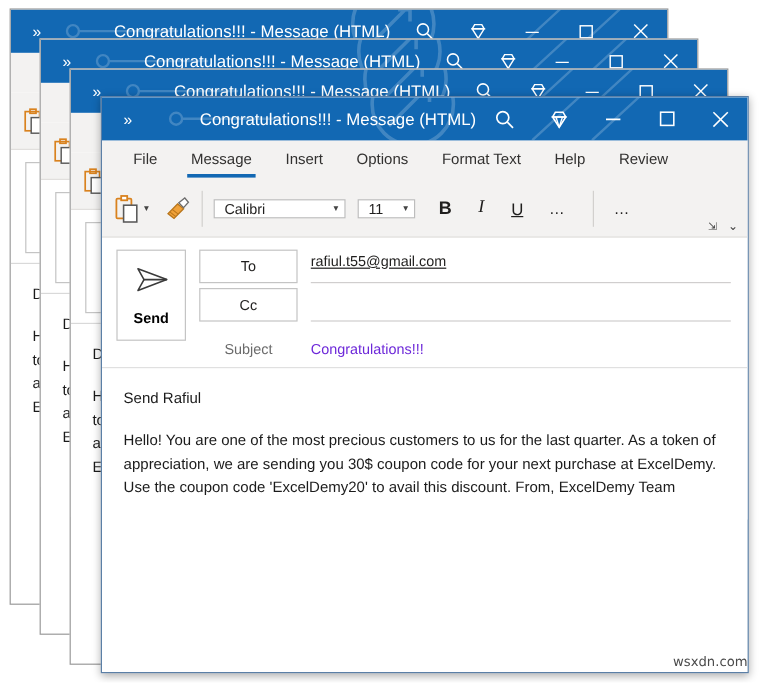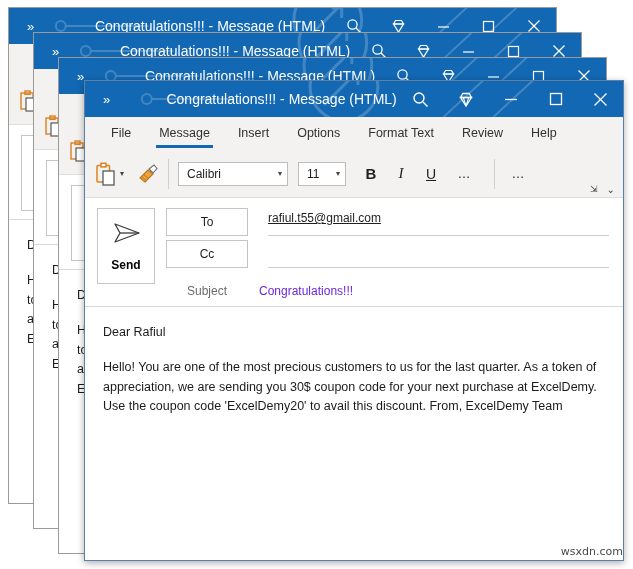--- a/index.html
+++ b/index.html
@@ -131,21 +131,21 @@
   }
   .chev-sm {
     font-size: 8px;
     color: #444;
     margin: 0 6px 0 3px;
     line-height: 1;
   }
   .combo {
     border: 1px solid #bdbdbd;
     background: #ffffff;
-    height: 24px;
+    height: 16px;
     display: flex;
     align-items: center;
     box-sizing: border-box;
     padding: 0 5px 0 8px;
     font-size: 12px;
     color: #201f1e;
   }
   .combo .cv { flex: 1; white-space: nowrap; }
   .combo .cc { font-size: 8px; color: #444; padding-left: 6px; }
   .font-combo { width: 110px; margin-right: 10px; }
@@ -221,21 +221,21 @@
     display: flex;
     align-items: center;
     justify-content: center;
     font-size: 12px;
     color: #201f1e;
     box-sizing: border-box;
     background: #fff;
   }
   .fval {
     flex: 1;
-    margin-left: 20px;
+    margin-left: 11px;
     height: 28px;
     border-bottom: 1px solid #d0cece;
     font-size: 12px;
     color: #201f1e;
     box-sizing: border-box;
     padding-top: 3px;
   }
   .fval a {
     color: #201f1e;
     text-decoration: underline;
@@ -543,22 +543,22 @@
         </div>
       </div>
     </div>
 
     <div class="tabs">
       <div class="tab">File</div>
       <div class="tab active">Message</div>
       <div class="tab">Insert</div>
       <div class="tab">Options</div>
       <div class="tab">Format Text</div>
+      <div class="tab">Help</div>
       <div class="tab">Review</div>
-      <div class="tab">Help</div>
     </div>
 
     <div class="ribbon">
       <div class="rb-item">
         <svg width="22" height="24" viewBox="0 0 22 24">
             <rect x="2" y="3.5" width="12.5" height="16.5" rx="1" fill="none" stroke="#d9821e" stroke-width="1.5"></rect>
             <rect x="6" y="1.3" width="5" height="3.6" fill="#fff" stroke="#d9821e" stroke-width="1.5"></rect>
             <rect x="8" y="9" width="11" height="14" fill="#fff" stroke="#595959" stroke-width="1.3"></rect>
           </svg>
       </div>
@@ -610,20 +610,20 @@
           <div class="fval"></div>
         </div>
         <div class="frow subj">
           <div class="slabel">Subject</div>
           <div class="sval">Congratulations!!!</div>
         </div>
       </div>
     </div>
 
     <div class="bodyarea">
-      <p>Dear Rafiul</p>
+      <p>Send Rafiul</p>
       <p>Hello! You are one of the most precious customers to us for the last quarter. As a token of appreciation, we are sending you 30$ coupon code for your next purchase at ExcelDemy. Use the coupon code 'ExcelDemy20' to avail this discount. From, ExcelDemy Team</p>
     </div>
   </div>
 
   <div class="watermark">wsxdn.com</div>
 
 </div>
 
 </body></html>

